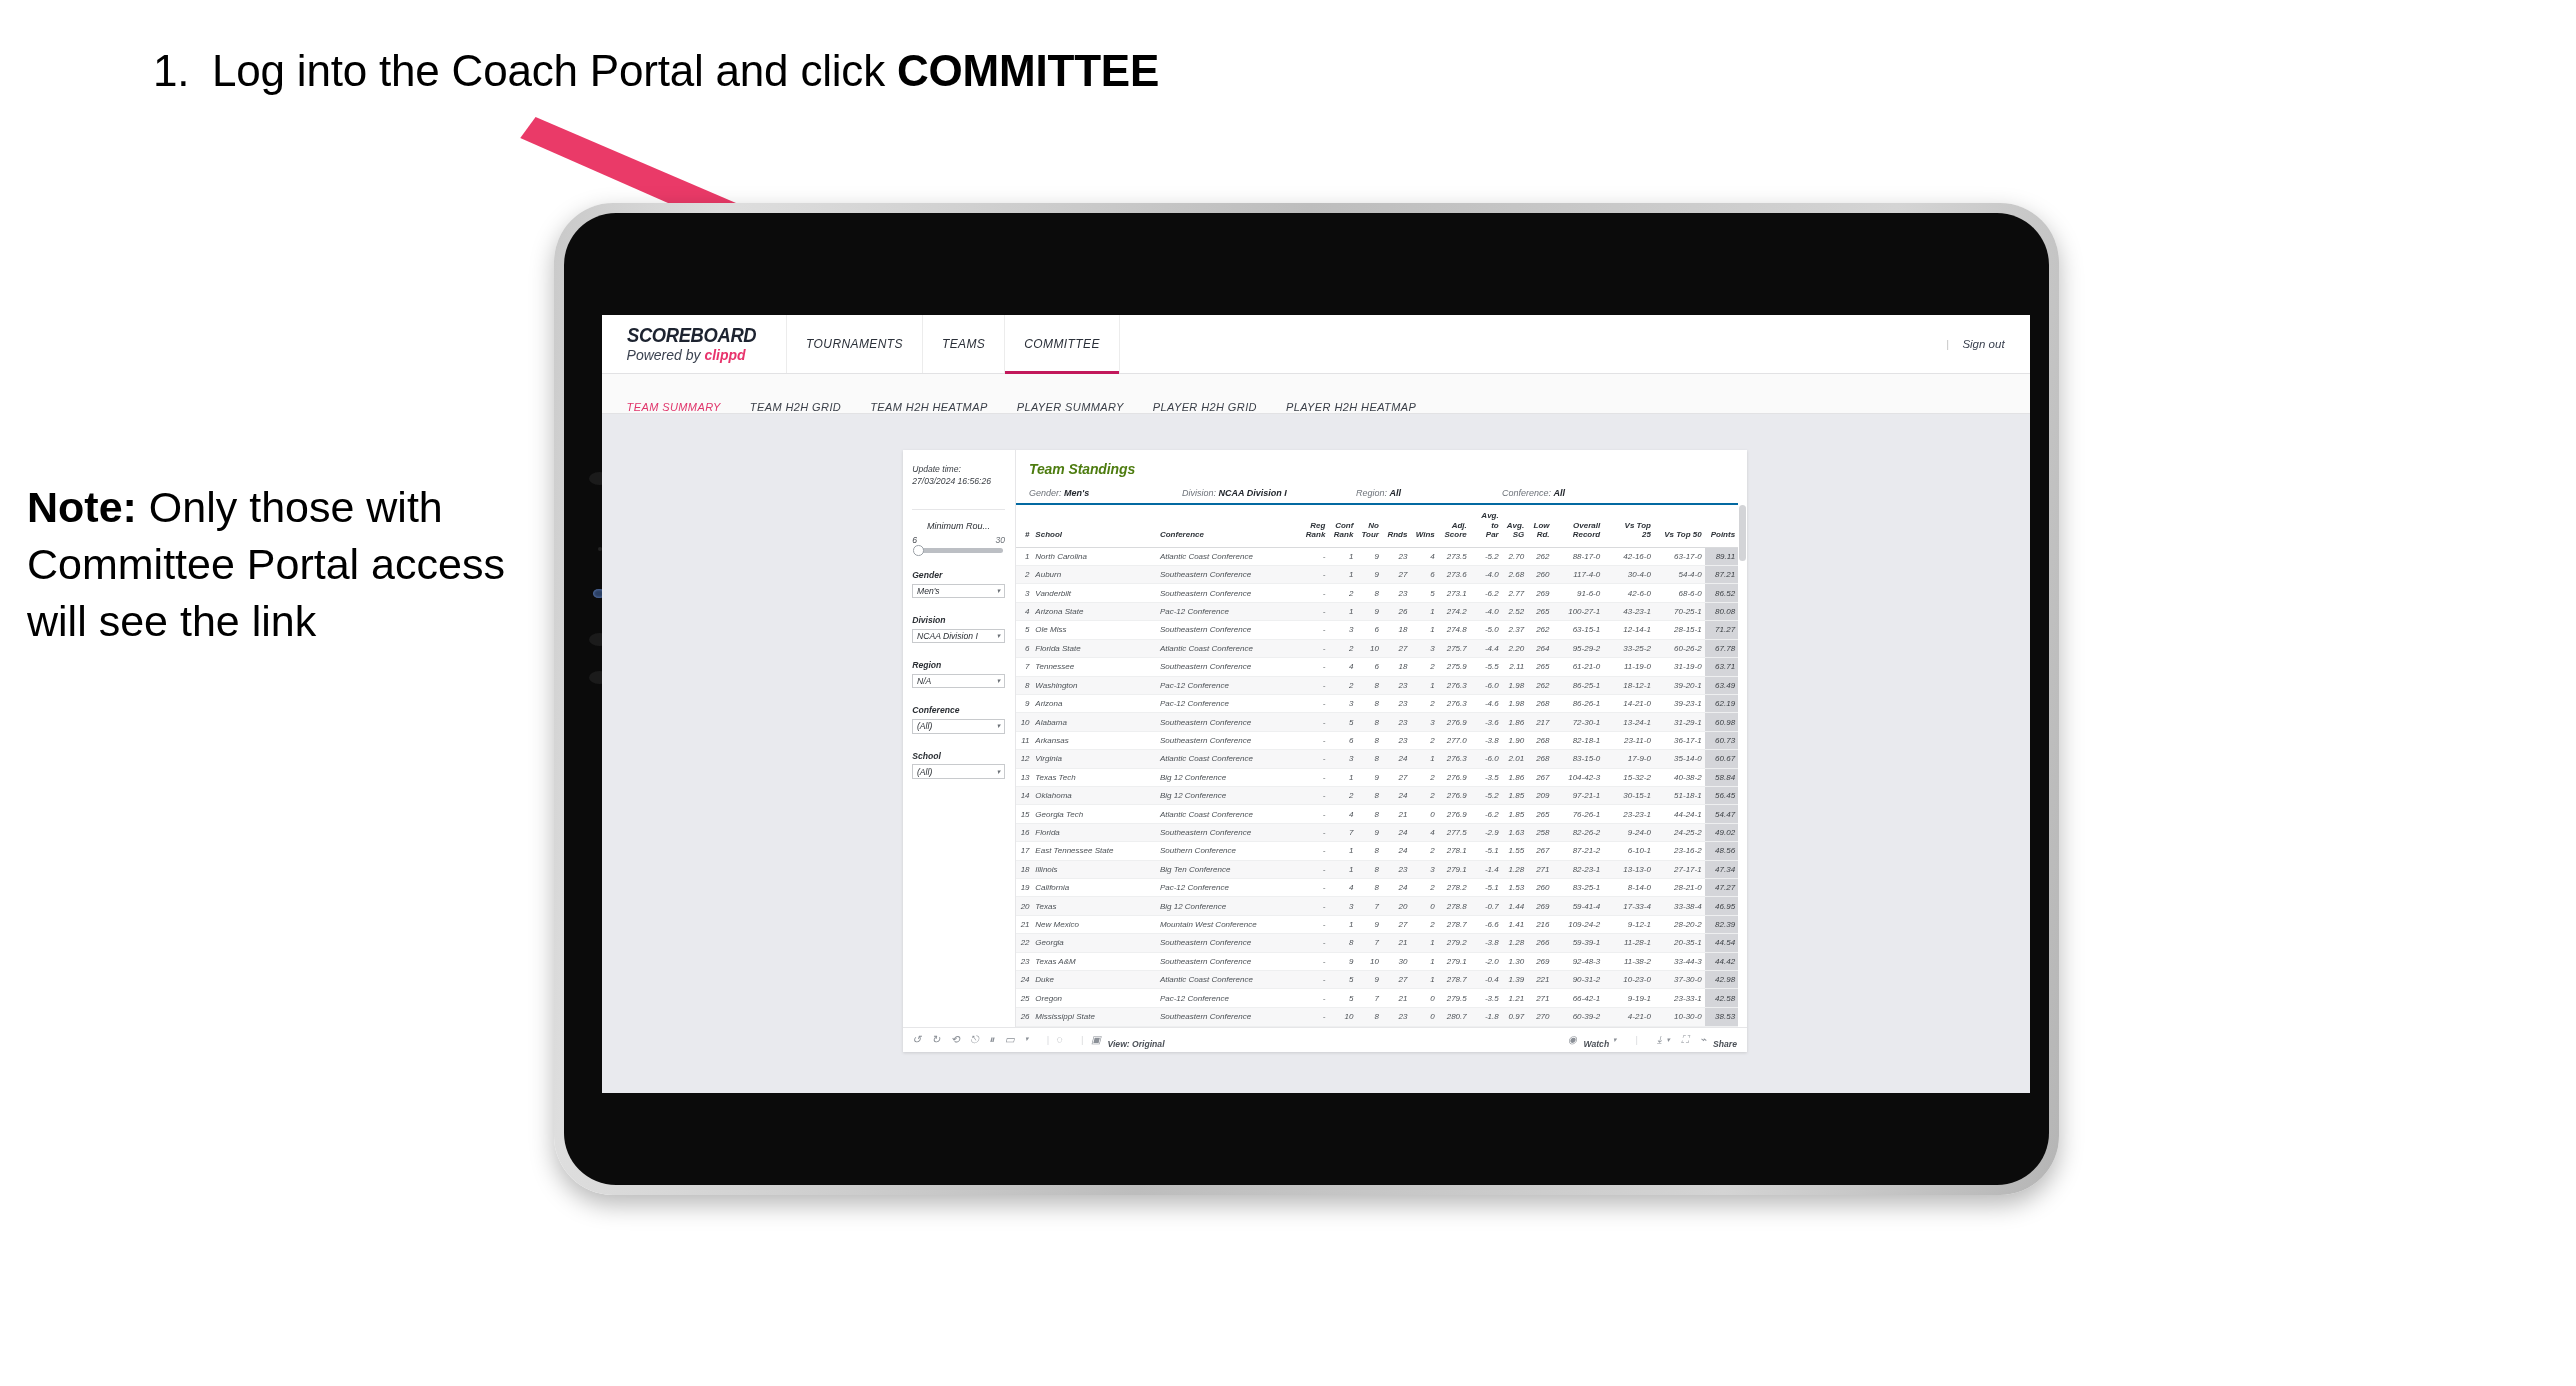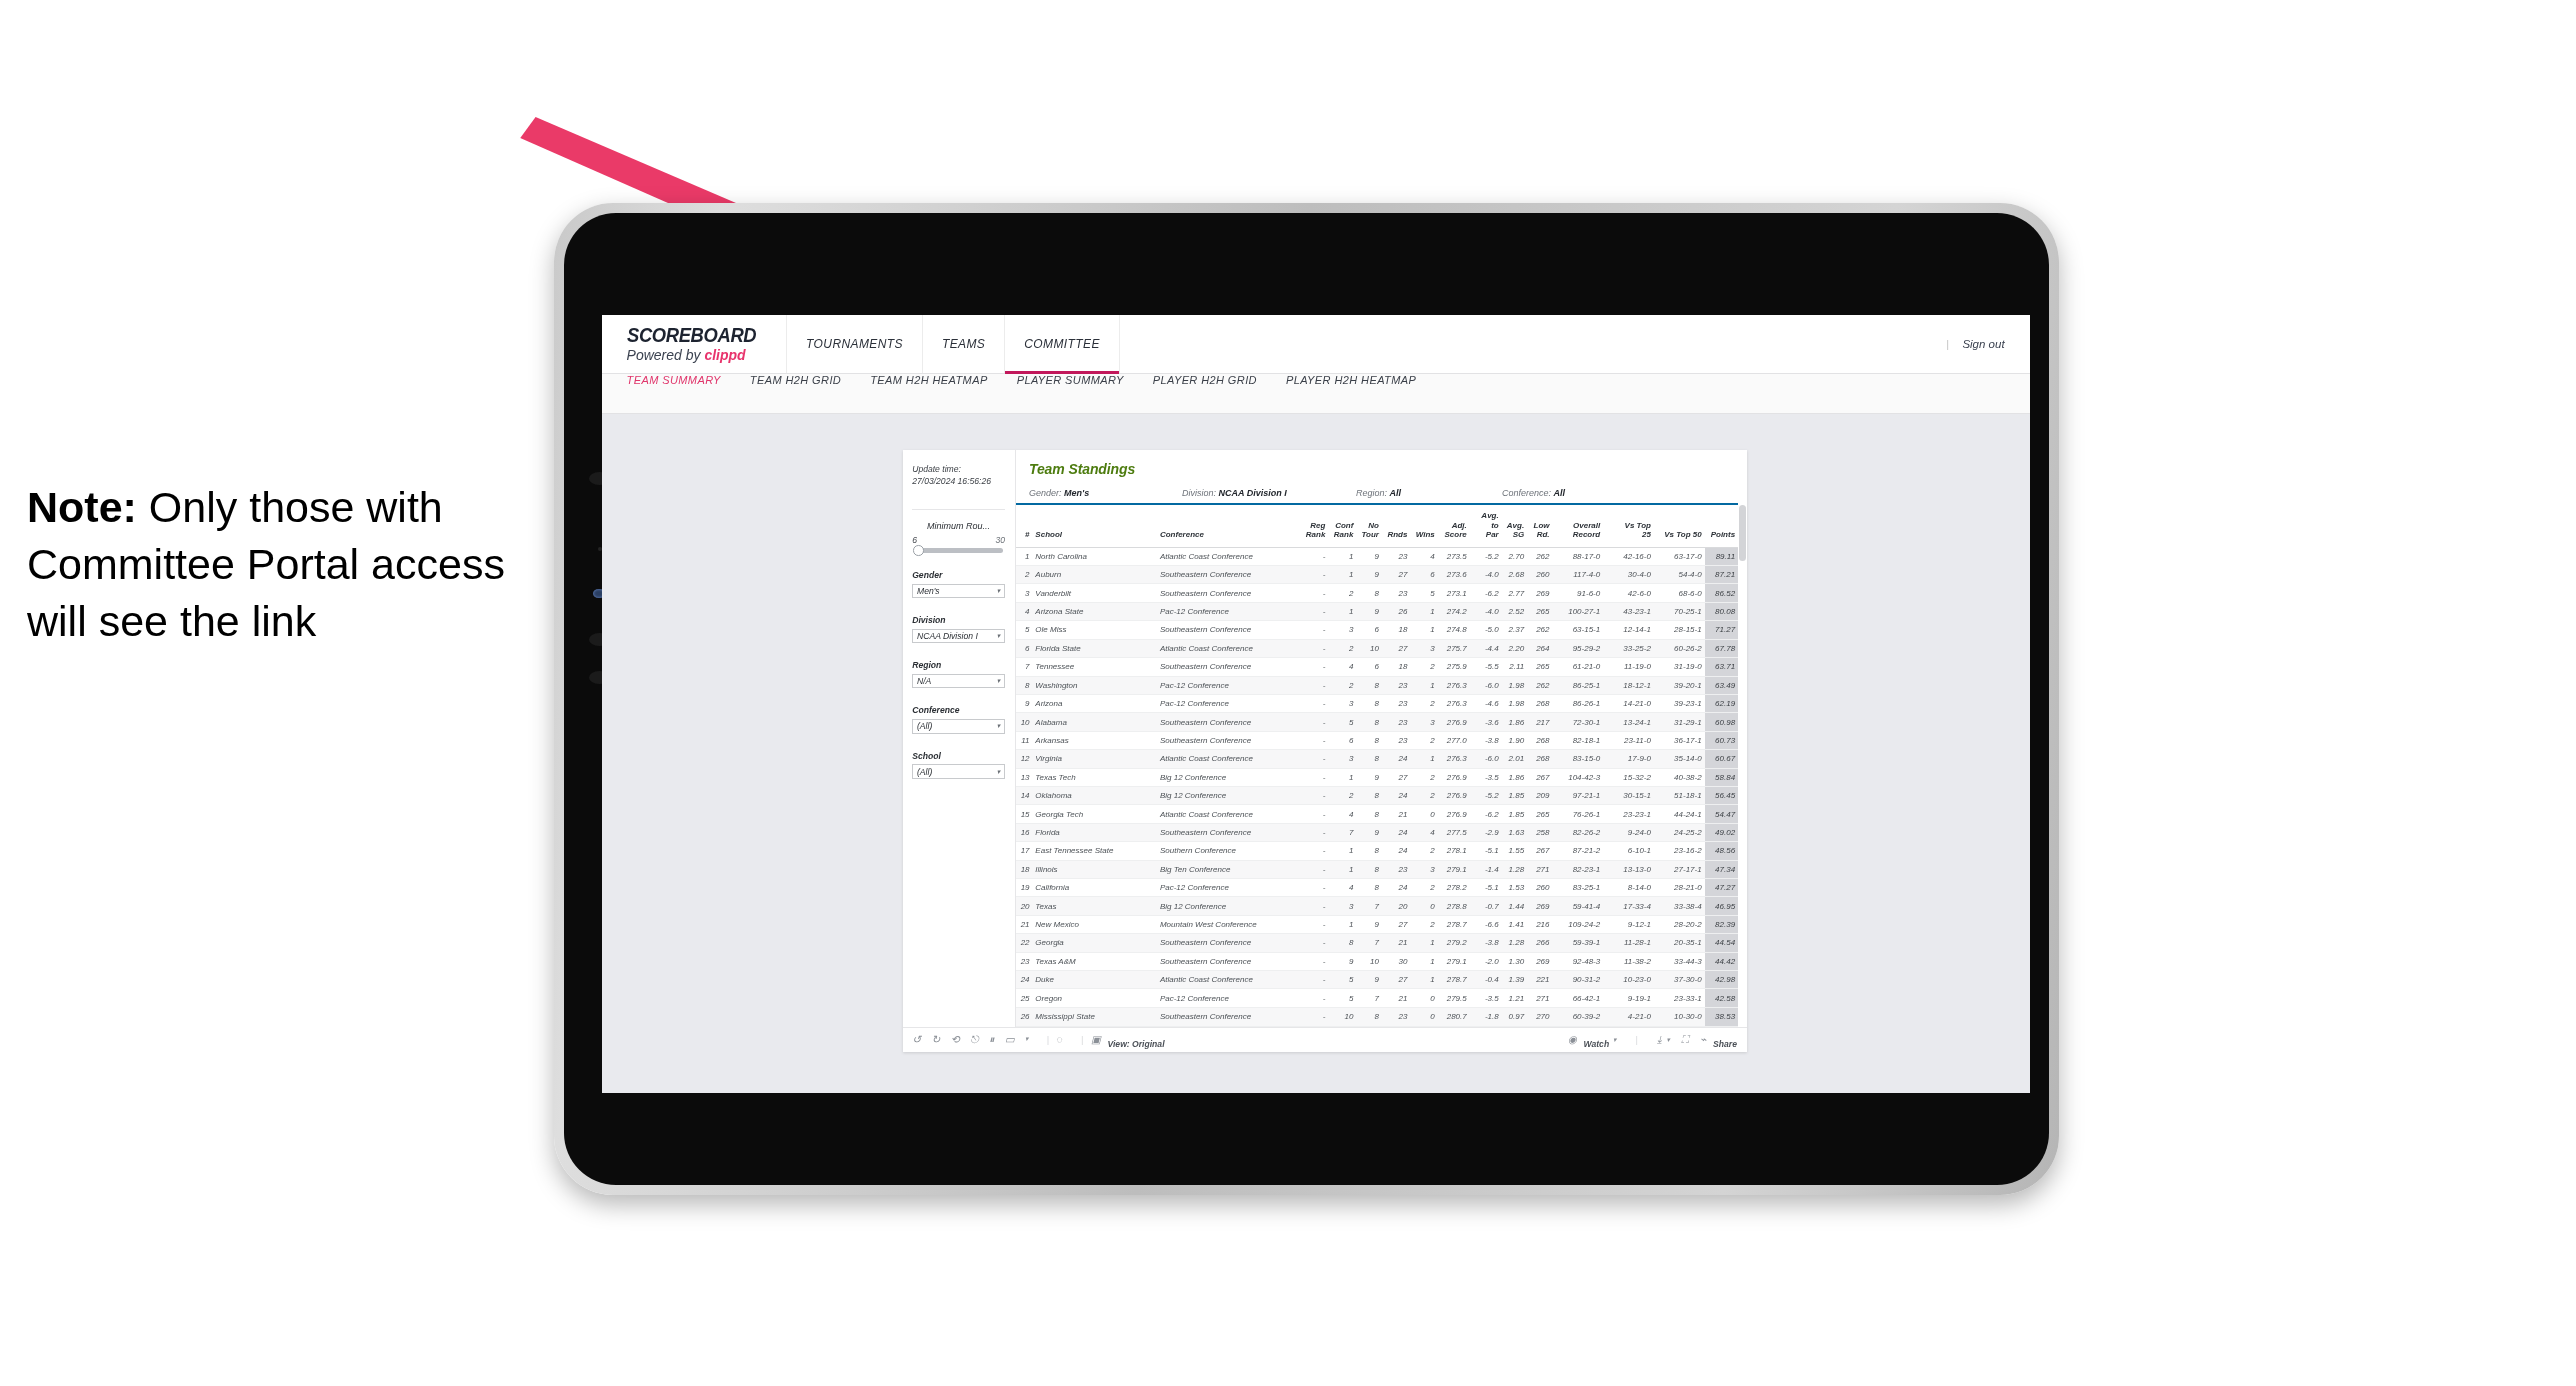--- a/index.html
+++ b/index.html
@@ -98,21 +98,21 @@
   .signout {
     display: flex; align-items: center; gap: 13.4px;
     padding-right: 25px; font-size: 11.5px; color: #3b4250;
   }
   .signout .divider { color: #c6c6c6; }
   .signout .link { cursor: pointer; }
 
   
   .subnav {
     height: 40px; background: #fafafa; border-bottom: 1px solid #e2e2e4;
-    display: flex; align-items: flex-start; padding-left: 25px; gap: 29px;
+    display: flex; align-items: flex-end; padding-left: 25px; gap: 29px;
   }
   .subnav .stab { font-size: 11px; letter-spacing: 0.4px; color: #3a3f48; cursor: pointer; }
   .subnav .stab.active { color: #e0356b; }
 
   
   .viz-wrap { position: relative; height: 679px; background: #e9eaee; }
   .viz {
     position: absolute; left: 301px; top: 36px;
     width: 844px; height: 602px;
     background: #ffffff;
@@ -192,20 +192,23 @@
   .viz-toolbar .sep { color: #d6d7da; margin: 0 7.7px; }
   .viz-toolbar .grp { display: flex; align-items: center; gap: 3.8px; cursor: pointer; }
   .viz-toolbar .right { margin-left: auto; display: flex; align-items: center; gap: 11.5px; }
   .viz-toolbar .lbl { font-weight: 700; color: #4b5057; font-size: 8.6px; margin-top: 9px; }
 </style>
 </head>
 <body>
 
 <div id="slide">
 
+  <div class="step-line">
+    <span class="step-num">1.</span><span>Log into the Coach Portal and click </span><span class="step-strong">COMMITTEE</span>
+  </div>
 
   <div class="note-block">
     <span class="note-label">Note:</span><span> Only those with Committee Portal access will see the link</span>
   </div>
 
   <svg class="arrow-svg" width="499" height="230" viewBox="0 0 520 240">
     <g>
       <polygon points="2,24 18,2 470,196 452,222" fill="#ea3a68"></polygon>
       <polygon points="388,150 488,238 436,118" fill="#ea3a68"></polygon>
     </g>

